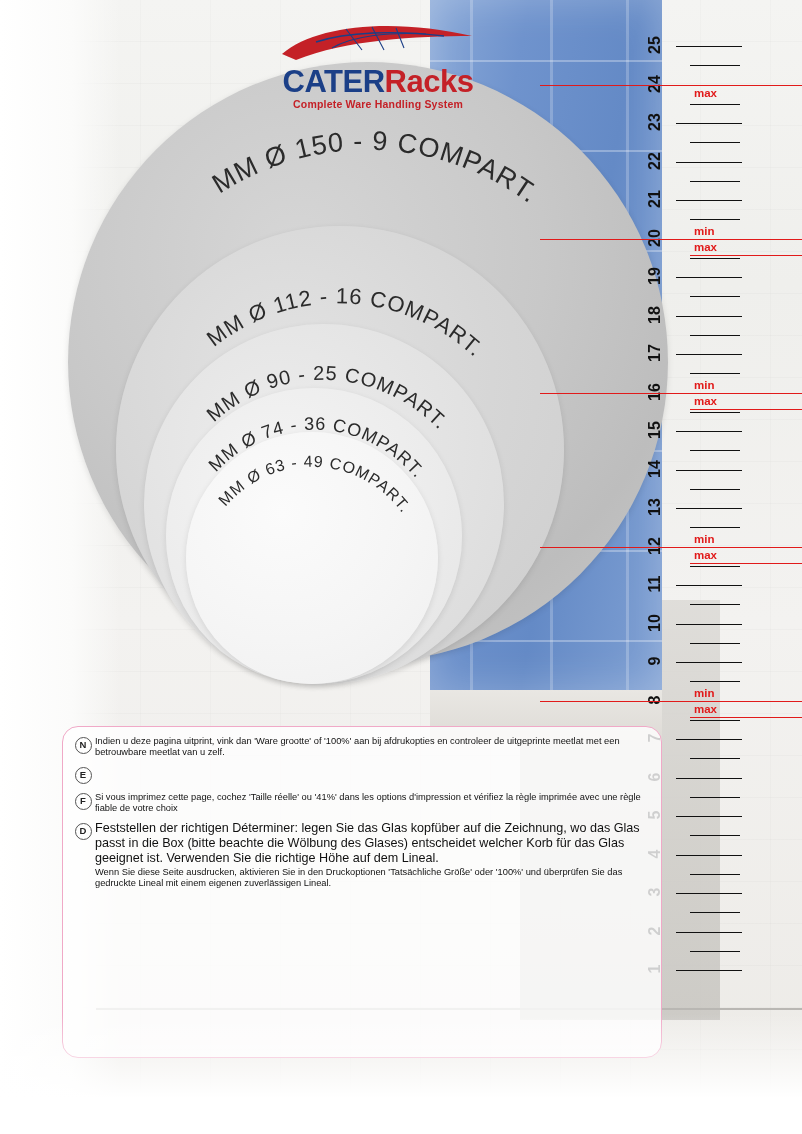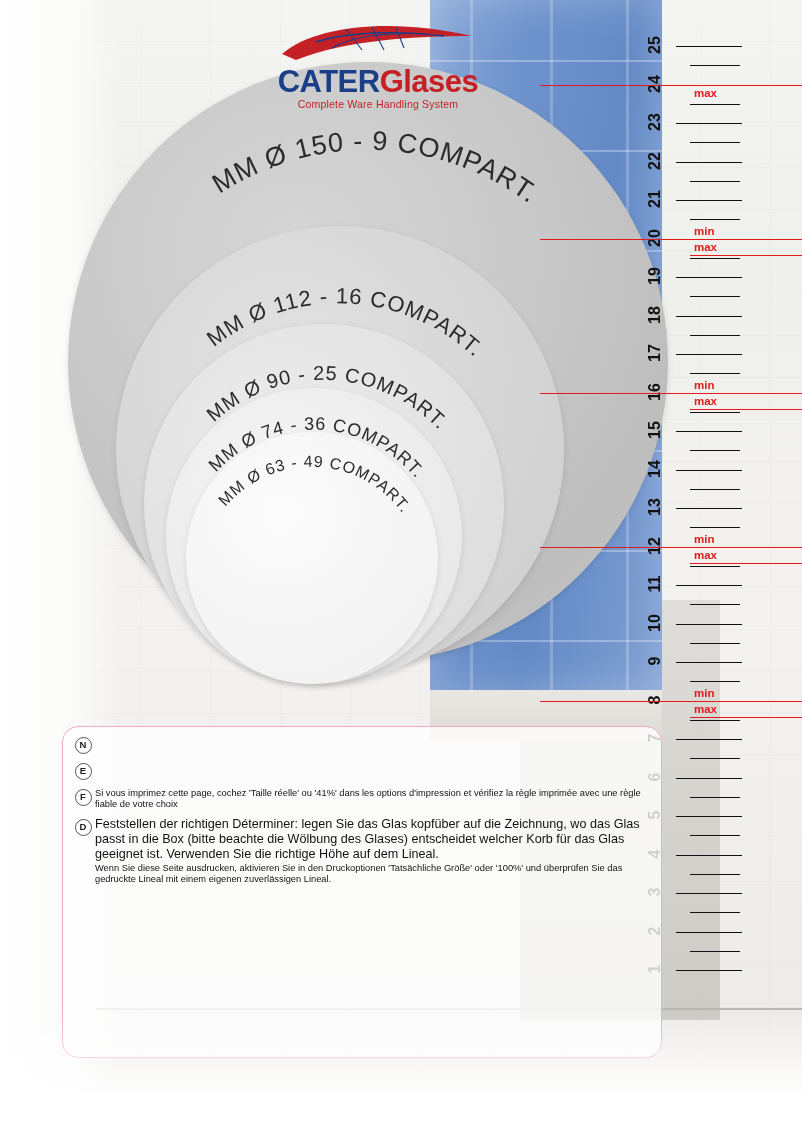--- a/index.html
+++ b/index.html
@@ -77,21 +77,21 @@
   .logo-swoosh { position:absolute; left:28px; top:0; width:200px; height:42px; }
   .logo-text {
     position:absolute; left:0; top:44px; width:260px;
     font-size:31px; font-weight:bold; letter-spacing:-0.5px;
     font-family:"Liberation Sans", sans-serif;
   }
   .logo-text .c1 { color:#1b3f87; }
   .logo-text .c2 { color:#c42127; }
   .logo-sub {
     position:absolute; left:0; top:78px; width:260px;
-    color:#c42127; font-size:10.5px; font-weight:normal;
+    color:#c42127; font-size:10.5px; font-weight:bold;
     letter-spacing:.2px;
   }
 
   
   .circles { position:absolute; left:0; top:0; width:802px; height:1134px; }
   .circle {
     position:absolute;
     border-radius:50%;
     box-shadow: 0 2px 6px rgba(0,0,0,0.10);
   }
@@ -297,21 +297,21 @@
   </div>
 
   <div class="logo-wrap">
     <svg class="logo-swoosh" viewBox="0 0 200 42">
       <path d="M6,34 C40,4 120,-2 196,16 C140,16 70,20 20,40 Z" fill="#c42127"></path>
       <path d="M40,22 C70,12 120,10 168,16" stroke="#1b3f87" stroke-width="1.4" fill="none"></path>
       <path d="M56,28 C76,16 112,12 150,14" stroke="#1b3f87" stroke-width="1.1" fill="none"></path>
       <path d="M70,9 L86,30 M96,7 L108,30 M120,8 L128,28" stroke="#1b3f87" stroke-width="1.1" fill="none"></path>
     </svg>
     <div class="logo-text">
-      <span class="c1">CATER</span><span class="c2">Glases</span>
+      <span class="c1">CATER</span><span class="c2">Racks</span>
     </div>
     <div class="logo-sub">Complete Ware Handling System</div>
   </div>
 
   <div class="ruler">
     <div id="ruler-ticks">
         <div class="tick long" style="top: 970px;"></div>
         <div class="ruler-num" style="top: 960px;">1</div>
         <div class="tick long" style="top: 931.5px;"></div>
         <div class="ruler-num" style="top: 921.5px;">2</div>
@@ -407,20 +407,21 @@
       <div class="redline" style="top: 716.5px; left: 690px; width: 112px; background: rgb(225, 26, 26);"></div>
       <div class="redlbl" style="left: 694px; top: 702.5px;">max</div>
     </div>
   <div class="grey-sep"></div>
 
   <div class="textbox">
     <div id="instr-list">
         <div class="lang-row">
           <div class="lang-badge"><span class="circ">N</span></div>
           <div class="lang-body">
+            <div class="fine">Indien u deze pagina uitprint, vink dan 'Ware grootte' of '100%' aan bij afdrukopties en controleer de uitgeprinte meetlat met een betrouwbare meetlat van u zelf.</div>
           </div>
         </div>
         <div class="gap"></div>
         <div class="lang-row">
           <div class="lang-badge"><span class="circ">E</span></div>
           <div class="lang-body">
           </div>
         </div>
         <div class="gap"></div>
         <div class="lang-row">

